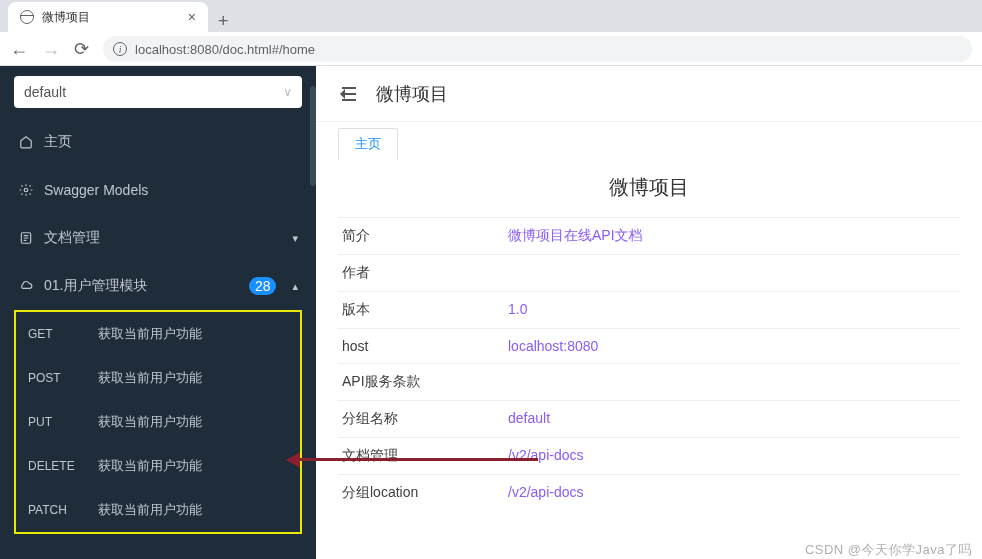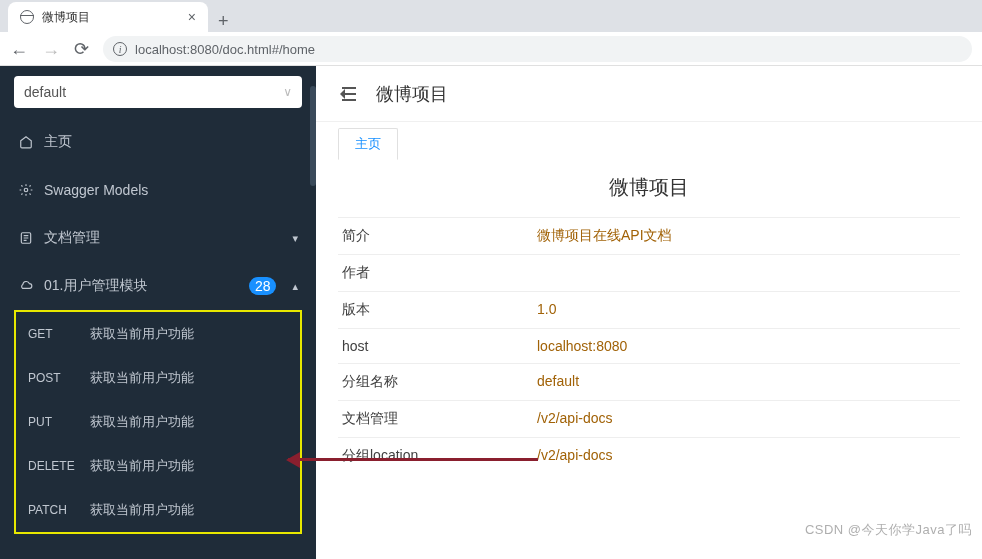--- a/index.html
+++ b/index.html
@@ -22,47 +22,47 @@
 .sidebar { width: 316px; background: #1f2c39; color: #c0c7d0; display: flex; flex-direction: column; position: relative; }
 .sidebar-scroll { position: absolute; right: 0; top: 0; bottom: 0; width: 6px; }
 .sidebar-scroll .thumb { background: #3a4a5a; width: 6px; height: 100px; border-radius: 3px; margin-top: 20px; }
 .selector { margin: 10px 14px; background: #fff; border-radius: 4px; height: 32px; display: flex; align-items: center; padding: 0 10px; color: #555; font-size: 14px; }
 .selector .chev { margin-left: auto; color: #bbb; font-size: 12px; }
 .menu-item { height: 48px; display: flex; align-items: center; padding: 0 18px; font-size: 14px; gap: 10px; cursor: pointer; }
 .menu-item .icon { width: 16px; height: 16px; display: flex; align-items: center; justify-content: center; }
 .menu-item .badge { margin-left: auto; background: #1890ff; color: #fff; font-size: 14px; border-radius: 9px; padding: 1px 6px; min-width: 22px; text-align: center; }
 .menu-item .arrow { color: #c0c7d0; font-size: 11px; margin-left: 6px; }
 .sub-list { border: 2px solid #e8e800; margin: 0 14px 10px 14px; }
-.sub-item { height: 44px; display: flex; align-items: center; padding: 0 12px; font-size: 13px; gap: 10px; cursor: pointer; }
+.sub-item { height: 44px; display: flex; align-items: center; padding: 0 12px; font-size: 13px; gap: 18px; cursor: pointer; }
 .sub-item .method { width: 52px; font-size: 12px; }
 
 .main { flex: 1; background: #fff; display: flex; flex-direction: column; position: relative; }
 .header { height: 56px; display: flex; align-items: center; padding: 0 22px; gap: 20px; border-bottom: 1px solid #f0f0f0; }
 .toggle-icon { width: 18px; height: 14px; position: relative; cursor: pointer; }
 .toggle-icon span { position: absolute; left: 4px; right: 0; border-top: 2px solid #555; }
 .toggle-icon span:nth-child(1){ top: 0; }
 .toggle-icon span:nth-child(2){ top: 6px; }
 .toggle-icon span:nth-child(3){ top: 12px; }
 .toggle-icon::before { content: ""; position: absolute; left: -3px; top: 2px; border: 5px solid transparent; border-right-color: #555; }
 .header h1 { font-size: 18px; font-weight: 500; color: #333; }
 
 .tabs-row { padding: 6px 22px 0; }
 .tab-pill { display: inline-block; border: 1px solid #e0e0e0; border-bottom: 1px solid #fff; padding: 6px 16px; font-size: 13px; color: #1890ff; border-radius: 2px 2px 0 0; }
 
 .content { padding: 14px 22px 0; overflow: hidden; }
 .page-title { text-align: center; font-size: 20px; color: #333; margin-bottom: 16px; font-weight: 500;}
 .info-table { width: 100%; font-size: 14px; }
 .info-row { display: flex; border-top: 1px solid #eee; padding: 9px 0; }
 .info-row .label { width: 170px; color: #404040; padding-left: 4px; }
-.info-row .value { color: #a16207; margin-left: 29px; }
+.info-row .value { color: #8b5cf6; }
 
 .arrow-annot { position: absolute; left: -28px; top: 392px; width: 250px; height: 3px; background: #8a1f2e; z-index: 10; }
 .arrow-annot::before { content: ""; position: absolute; left: -10px; top: -6px; border: 8px solid transparent; border-right: 14px solid #8a1f2e; }
 
-.watermark { position: absolute; right: 10px; bottom: 20px; font-size: 13px; color: rgba(120,120,120,0.6); letter-spacing: 0.5px; }
+.watermark { position: absolute; right: 10px; bottom: 0; font-size: 13px; color: rgba(120,120,120,0.6); letter-spacing: 0.5px; }
 </style>
 </head>
 <body>
 
 <div class="browser-chrome">
   <div class="tab-bar">
     <div class="tab">
       <span class="globe"></span>
       <span>微博项目</span>
       <span class="close">×</span>
@@ -187,20 +187,24 @@
           </div>
         <div class="info-row">
             <div class="label">版本</div>
             <div class="value">1.0</div>
           </div>
         <div class="info-row">
             <div class="label">host</div>
             <div class="value">localhost:8080</div>
           </div>
         <div class="info-row">
+            <div class="label">API服务条款</div>
+            <div class="value"></div>
+          </div>
+        <div class="info-row">
             <div class="label">分组名称</div>
             <div class="value">default</div>
           </div>
         <div class="info-row">
             <div class="label">文档管理</div>
             <div class="value">/v2/api-docs</div>
           </div>
         <div class="info-row">
             <div class="label">分组location</div>
             <div class="value">/v2/api-docs</div>

